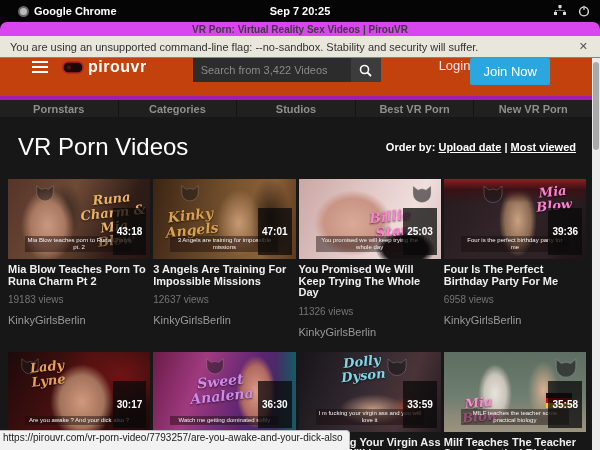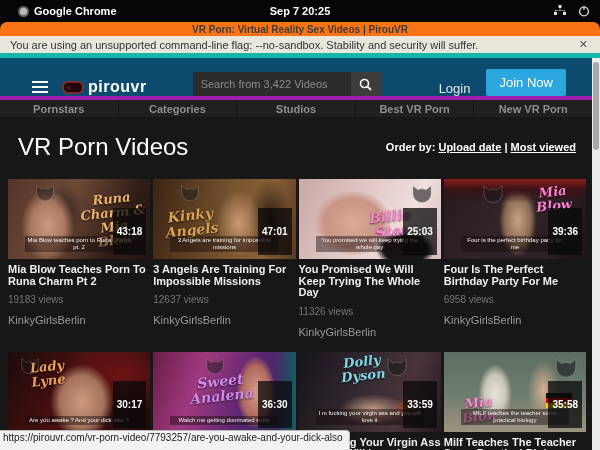--- a/index.html
+++ b/index.html
@@ -12,51 +12,51 @@
             display:flex; align-items:center; color:#fff; font-size:11px; font-weight:bold; }
   .sys-left { display:flex; align-items:center; gap:6px; margin-left:10px; }
   .sys-item { display:flex; align-items:center; gap:5px; padding:0 8px; height:22px; }
   .dot-icon { width:9px; height:9px; border-radius:50%; background:#9c4a55; display:inline-block; }
   .chrome-ico { width:11px; height:11px; border-radius:50%; background:#bbb; border:2px solid #666; display:inline-block; }
   .sys-clock { position:absolute; left:0; right:0; text-align:center; pointer-events:none; }
   .sys-right { margin-left:auto; display:flex; align-items:center; gap:12px; margin-right:10px; }
   .sys-right svg { display:block; }
 
   
-  .titlebar { position:absolute; top:22px; left:0; width:600px; height:14px; background:#f97316;
+  .titlebar { position:absolute; top:22px; left:0; width:600px; height:14px; background:#d946ef;
               border-radius:7px 7px 0 0; display:flex; align-items:center; justify-content:center; }
   .titlebar span { font-size:10px; color:#3c3c3c; font-weight:bold; }
 
   
   .warnbar { position:absolute; top:36px; left:0; width:600px; height:22px; background:#e9e6dc;
-             border-bottom:5px solid #14b8a6; display:flex; align-items:center; }
+             border-bottom:1px solid #14b8a6; display:flex; align-items:center; }
   .warnbar .txt { font-size:11px; color:#333; margin-left:10px; }
   .warnbar .close { margin-left:auto; margin-right:12px; font-size:11px; color:#555; cursor:pointer; }
 
   
   .web { position:absolute; top:58px; left:0; width:592px; height:392px; background:#171717; overflow:hidden; }
 
   
   .scrollbar { position:absolute; top:58px; right:0; width:8px; height:392px; background:#ececec; }
   .scroll-thumb { position:absolute; top:4px; left:1px; width:6px; height:88px; background:#a9a9a9; border-radius:3px; }
 
   
-  .site-header { height:38px; background:#0c4a6e; display:flex; align-items:flex-end; }
+  .site-header { height:38px; background:#c2410c; display:flex; align-items:flex-start; }
   .burger { width:16px; margin-left:32px; cursor:pointer; }
   .burger div { height:2px; background:#fff; margin:3px 0; }
   .logo { display:flex; align-items:center; gap:4px; margin-left:14px; cursor:pointer; }
   .logo-text { color:#fff; font-size:16px; font-weight:bold; letter-spacing:.5px; }
   .searchwrap { display:flex; margin-left:46px; }
   .search-input { width:158px; height:24px; background:#2c2c2c; border:none; color:#9a9a9a;
                   font-size:11px; padding:0 8px; outline:none; }
   .search-input::placeholder { color:#8a8a8a; }
   .search-btn { width:30px; height:24px; background:#3c3c3c; border:none; display:flex;
                 align-items:center; justify-content:center; cursor:pointer; }
   .login { color:#e8e8e8; font-size:13px; margin-left:58px; cursor:pointer; }
-  .join-btn { margin-left:16px; background:#2ba6de; color:#fff; font-size:13px; border:none;
+  .join-btn { margin-left:0; background:#2ba6de; color:#fff; font-size:13px; border:none;
               padding:6px 13px; border-radius:2px; cursor:pointer; }
 
   
   .nav { height:21px; background:#202020; display:flex; border-top:4px solid #a21caf; }
   .nav-item { flex:1; display:flex; align-items:center; justify-content:center; color:#8f8f8f;
               font-size:11px; font-weight:bold; border-right:1px solid #141414; cursor:pointer; }
   .nav-item:last-child { border-right:none; }
 
   
   .page-head { display:flex; align-items:center; padding:16px 16px 0 18px; }

